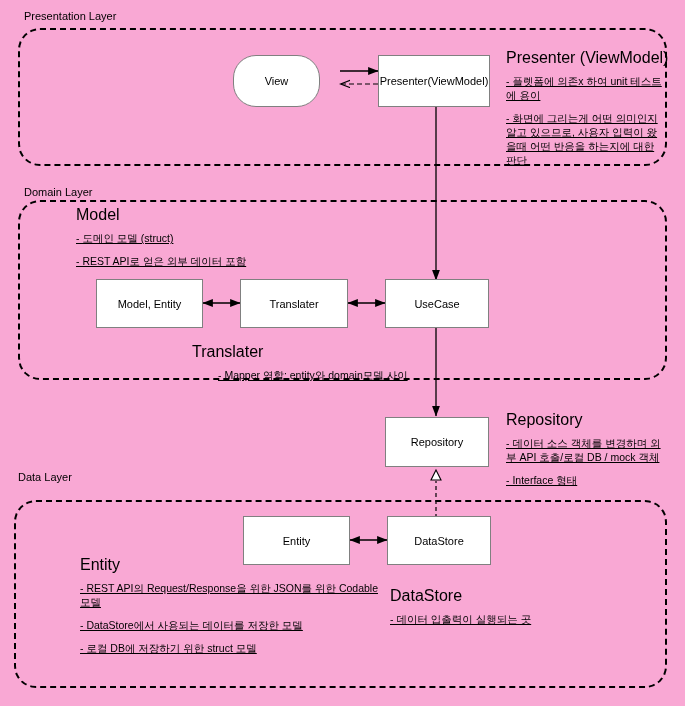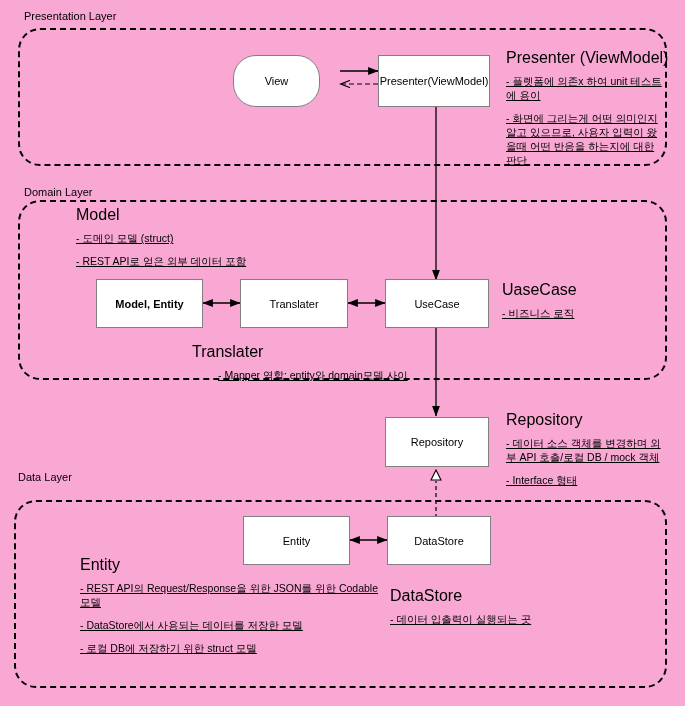--- a/index.html
+++ b/index.html
@@ -134,28 +134,24 @@
 
   <div class="layer-label" style="left:24px; top:186px;text-align:center;">Domain Layer</div>
   <div class="layer" style="left:18px; top:200px; width:649px; height:180px;"></div>
 
   <div class="note" style="left:76px; top:208px; width:300px;">
     <div class="note-title">Model</div>
     <div class="note-line">- 도메인 모델 (struct)</div>
     <div class="note-line">- REST API로 얻은 외부 데이터 포함</div>
   </div>
 
-  <div class="node" style="left:96px; top:279px; width:107px; height:49px;font-weight:bold;">Model, Entity</div>
+  <div class="node" style="left:96px; top:279px; width:107px; height:49px;">Model, Entity</div>
   <div class="node" style="left:240px; top:279px; width:108px; height:49px;">Translater</div>
   <div class="node" style="left:385px; top:279px; width:104px; height:49px;">UseCase</div>
 
-  <div class="note" style="left:502px; top:283px; width:150px;">
-    <div class="note-title">UaseCase</div>
-    <div class="note-line">- 비즈니스 로직</div>
-  </div>
 
   <div class="note" style="left:192px; top:345px; width:320px;">
     <div class="note-title">Translater</div>
     <div class="note-line" style="padding-left:26px;">- Mapper 역할: entity와 domain모델 사이</div>
   </div>
 
   <div class="node" style="left:385px; top:417px; width:104px; height:50px;">Repository</div>
 
   <div class="note" style="left:506px; top:413px; width:165px;">
     <div class="note-title">Repository</div>

